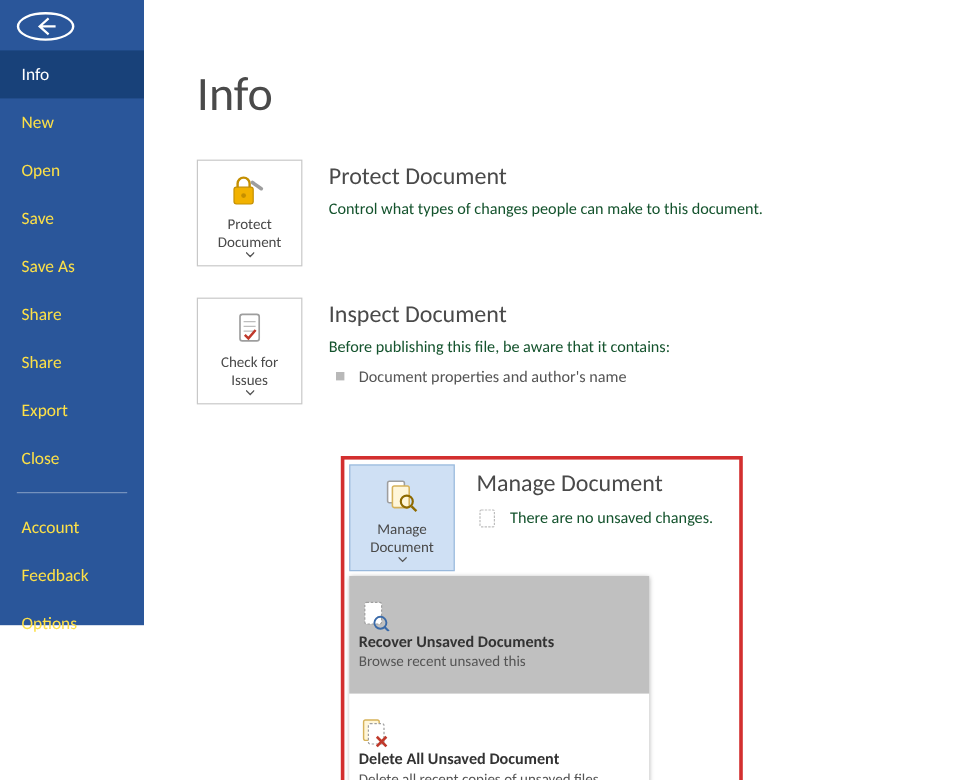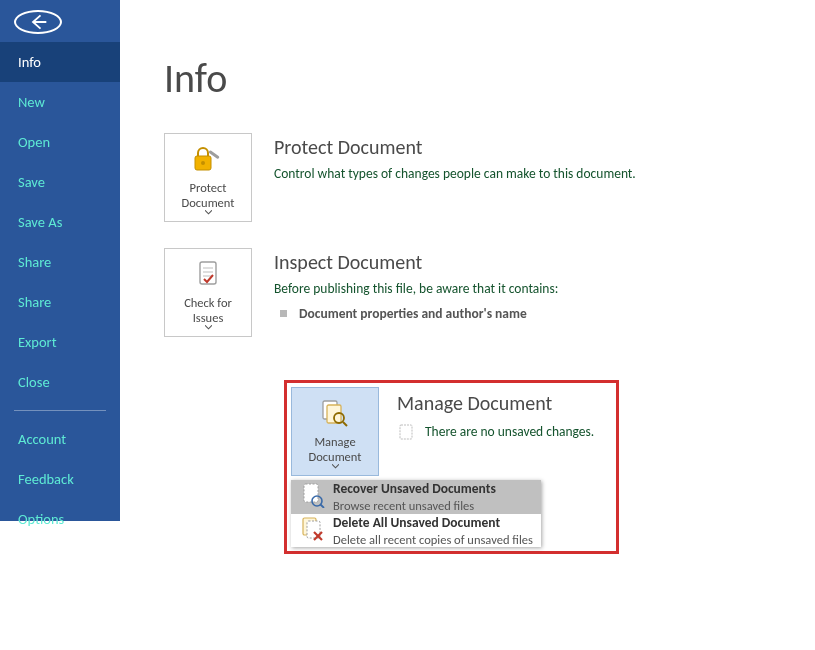--- a/index.html
+++ b/index.html
@@ -23,21 +23,21 @@
     margin: 10px 0 8px 14px;
     border: 2px solid #fff;
     border-radius: 50%;
     display: flex; align-items: center; justify-content: center;
     cursor: pointer;
   }
   .back-btn svg { width: 20px; height: 20px; fill: none; stroke: #fff; stroke-width: 2.2; }
   .side-item {
     padding: 11px 0 11px 18px;
     font-size: 14.5px;
-    color: #5eead4;
+    color: #fde047;
     cursor: pointer;
   }
   .side-item.selected {
     background: #184179;
     color: #fff;
   }
   .side-sep {
     height: 0;
     border-top: 1px solid rgba(255,255,255,0.35);
     margin: 8px 14px;
@@ -82,21 +82,21 @@
   .sect-body { flex: 1; padding-top: 2px; }
   .sect-title {
     font-size: 20px;
     color: #4a4a4a;
     margin: 0 0 6px 0;
   }
   .sect-desc {
     font-size: 13.5px;
     color: #14532d;
   }
-  .bul-row { display:flex; align-items:flex-start; margin-top:8px;font-weight:bold; }
+  .bul-row { display:flex; align-items:flex-start; margin-top:8px; }
   .bul-row .sq { width:7px; height:7px; background:#b8b8b8; margin: 5px 12px 0 6px; }
   .bul-row .txt { font-size:13.5px; color:#555; }
   .info-row { display:flex; align-items:center; margin-top:8px; }
   .info-row .doc-ico { margin: 0 12px 0 2px; }
 
   
   .highlight-area {
     position: absolute;
     left: 164px;
     top: 380px;
@@ -110,22 +110,23 @@
 
   .dropdown {
     width: 250px;
     margin: 4px 0 0 4px;
     box-shadow: 1px 1px 4px rgba(0,0,0,0.35);
     background:#fff;
   }
   .dd-item {
     display:flex;
     align-items:flex-start;
-    padding: 0 8px;
+    padding: 18px 8px;
     cursor:pointer;
+    flex-direction:column;
   }
   .dd-item.sel { background:#c0c0c0; }
   .dd-item .dd-ico { width:28px; display:flex; justify-content:center; margin-right:6px; padding-top:2px; }
   .dd-item .dd-txt { flex:1; }
   .dd-title { font-size:13.5px; font-weight:600; color:#333; }
   .dd-sub { font-size:12.5px; color:#555; line-height:1.25; margin-top:1px; }
 
   svg { display:block; }
 </style>
 </head>
@@ -242,21 +243,21 @@
         <div class="dd-item sel">
           <div class="dd-ico">
             <svg width="24" height="26" viewBox="0 0 24 26">
               <rect x="3" y="2" width="14" height="18" rx="1.5" fill="#fff" stroke="#9e9e9e" stroke-width="1" stroke-dasharray="2 1.5"></rect>
               <circle cx="16" cy="19" r="5" fill="none" stroke="#3a6aa8" stroke-width="1.6"></circle>
               <line x1="19.5" y1="22.5" x2="23" y2="26" stroke="#3a6aa8" stroke-width="1.8"></line>
             </svg>
           </div>
           <div class="dd-txt">
             <div class="dd-title">Recover Unsaved Documents</div>
-            <div class="dd-sub">Browse recent unsaved files</div>
+            <div class="dd-sub">Browse recent unsaved this</div>
           </div>
         </div>
         <div class="dd-item">
           <div class="dd-ico">
             <svg width="24" height="26" viewBox="0 0 24 26">
               <rect x="2" y="2" width="13" height="17" rx="1.5" fill="#fff6d9" stroke="#d6b25a" stroke-width="1.2"></rect>
               <rect x="6" y="5" width="13" height="17" rx="1.5" fill="#fff" stroke="#9e9e9e" stroke-width="1" stroke-dasharray="2 1.5"></rect>
               <line x1="13" y1="16" x2="21" y2="24" stroke="#c0392b" stroke-width="2.2"></line>
               <line x1="21" y1="16" x2="13" y2="24" stroke="#c0392b" stroke-width="2.2"></line>
             </svg>

